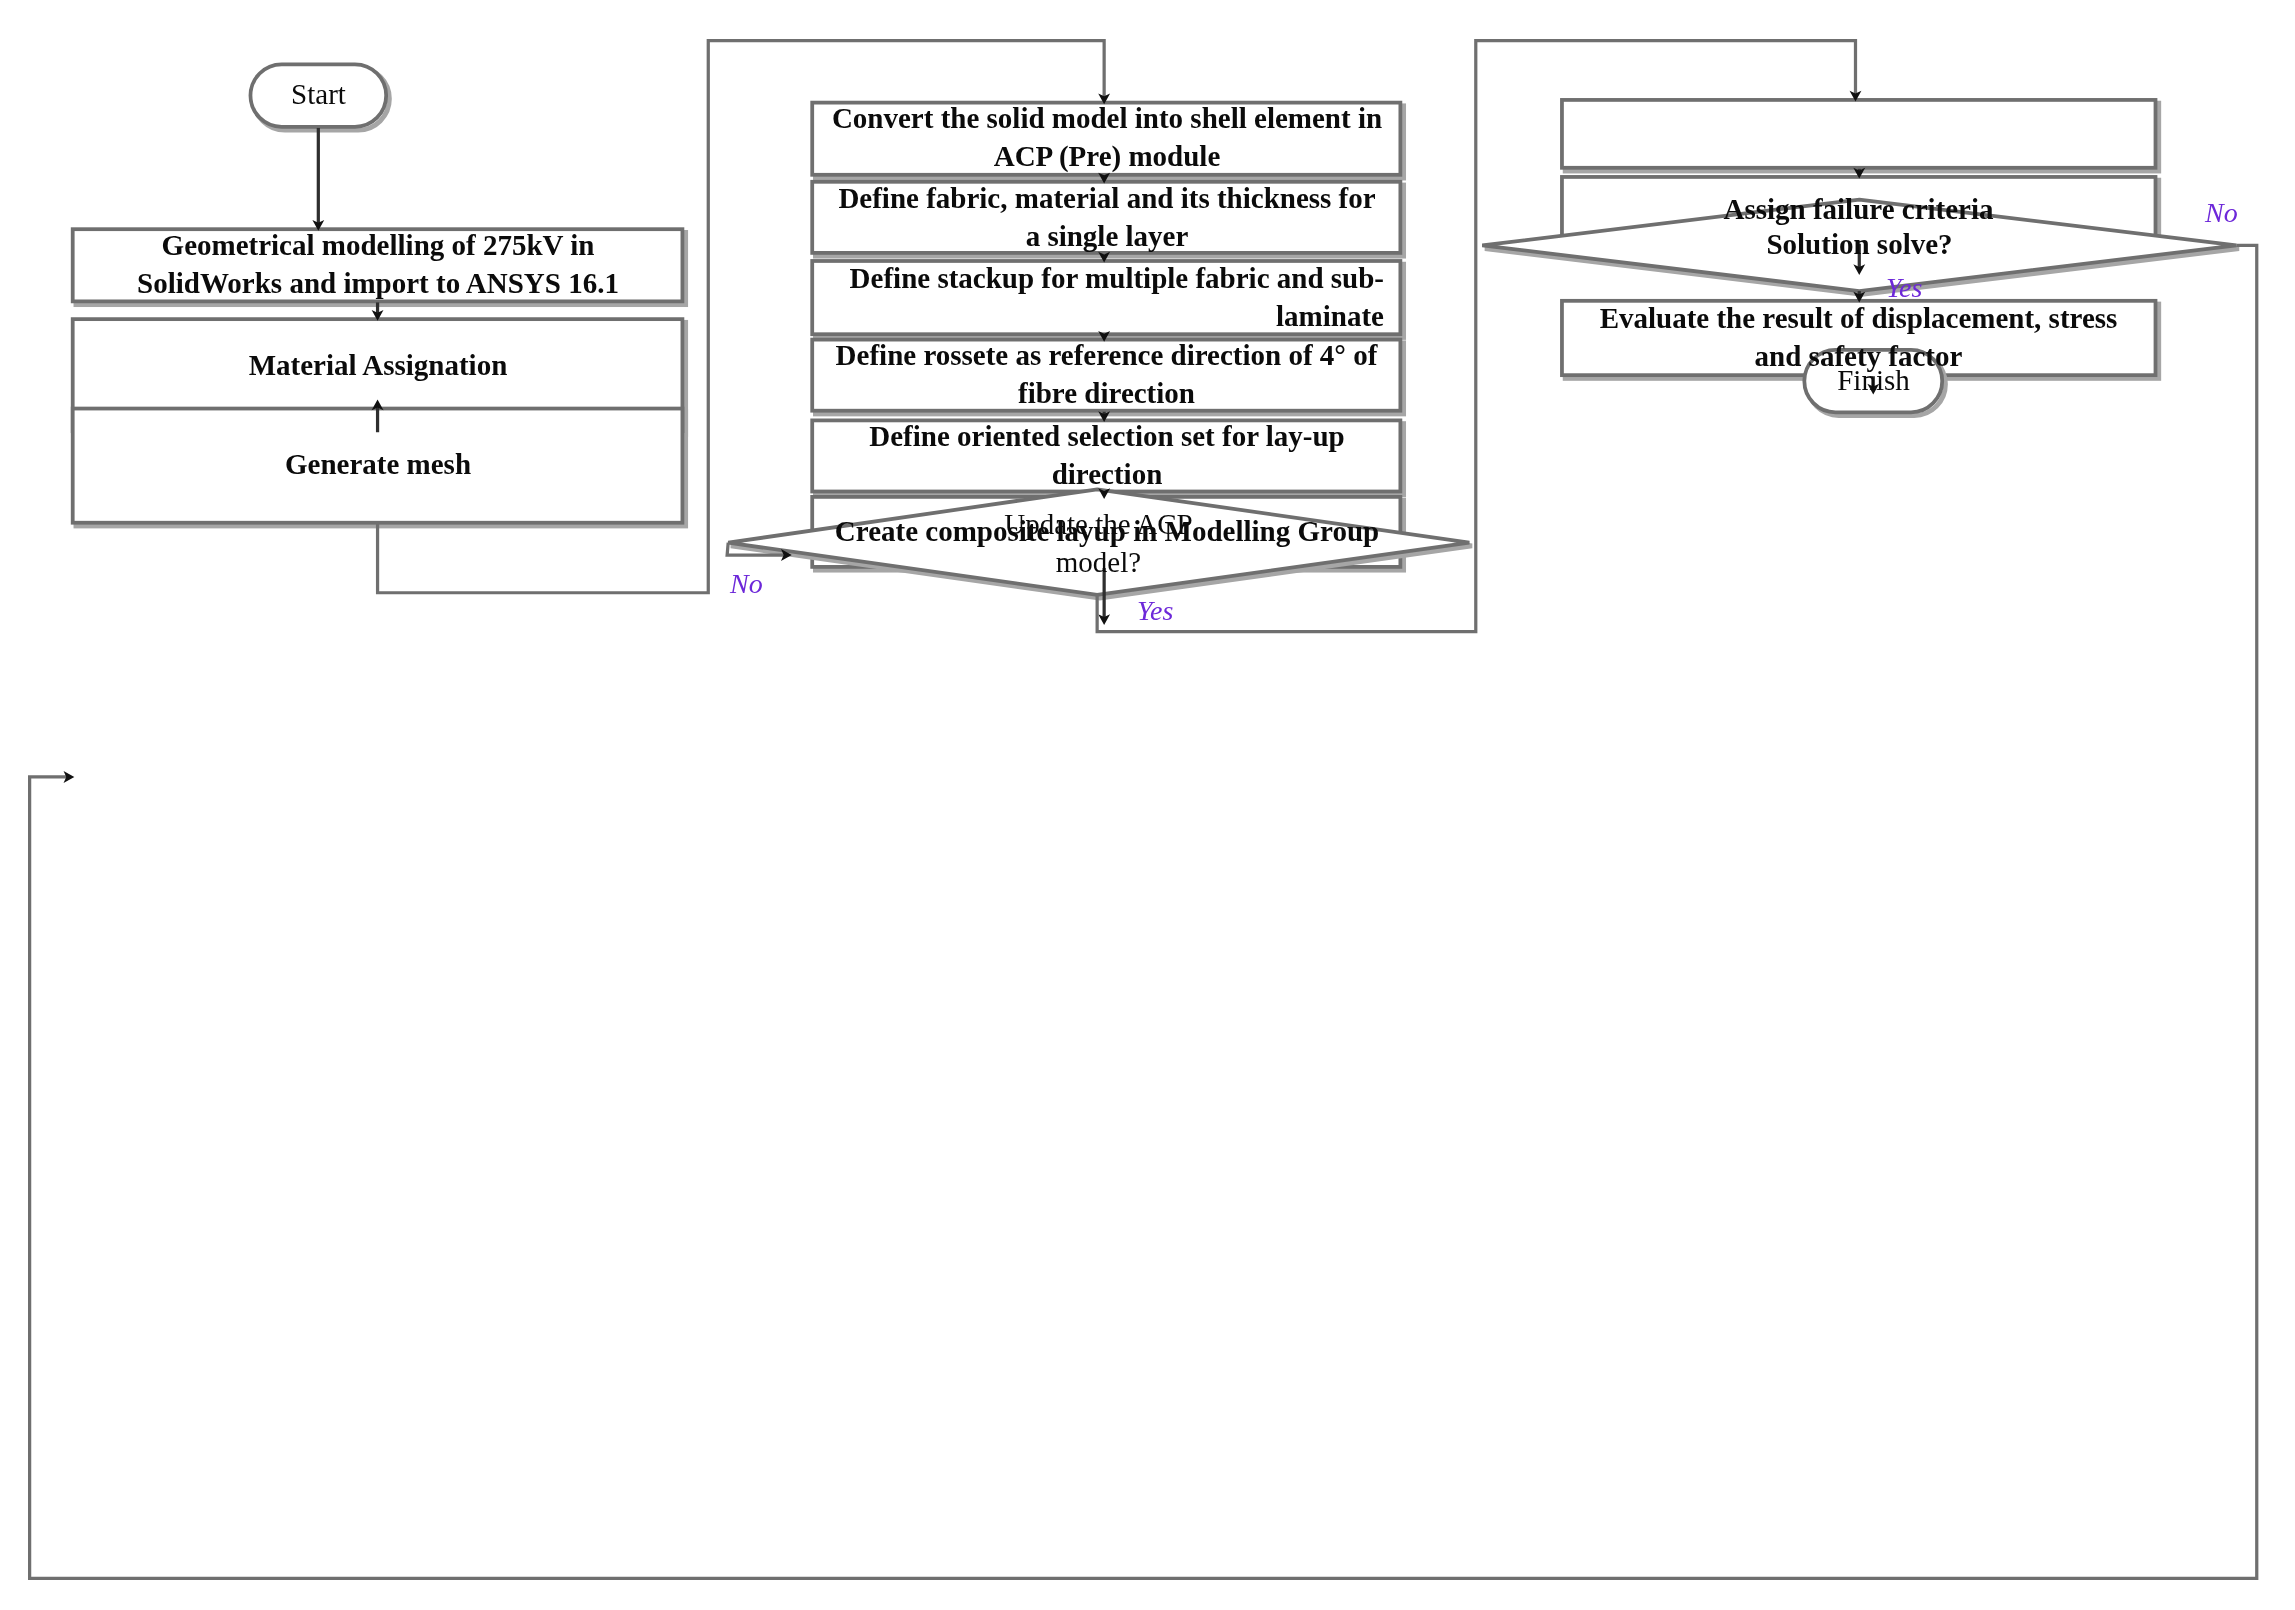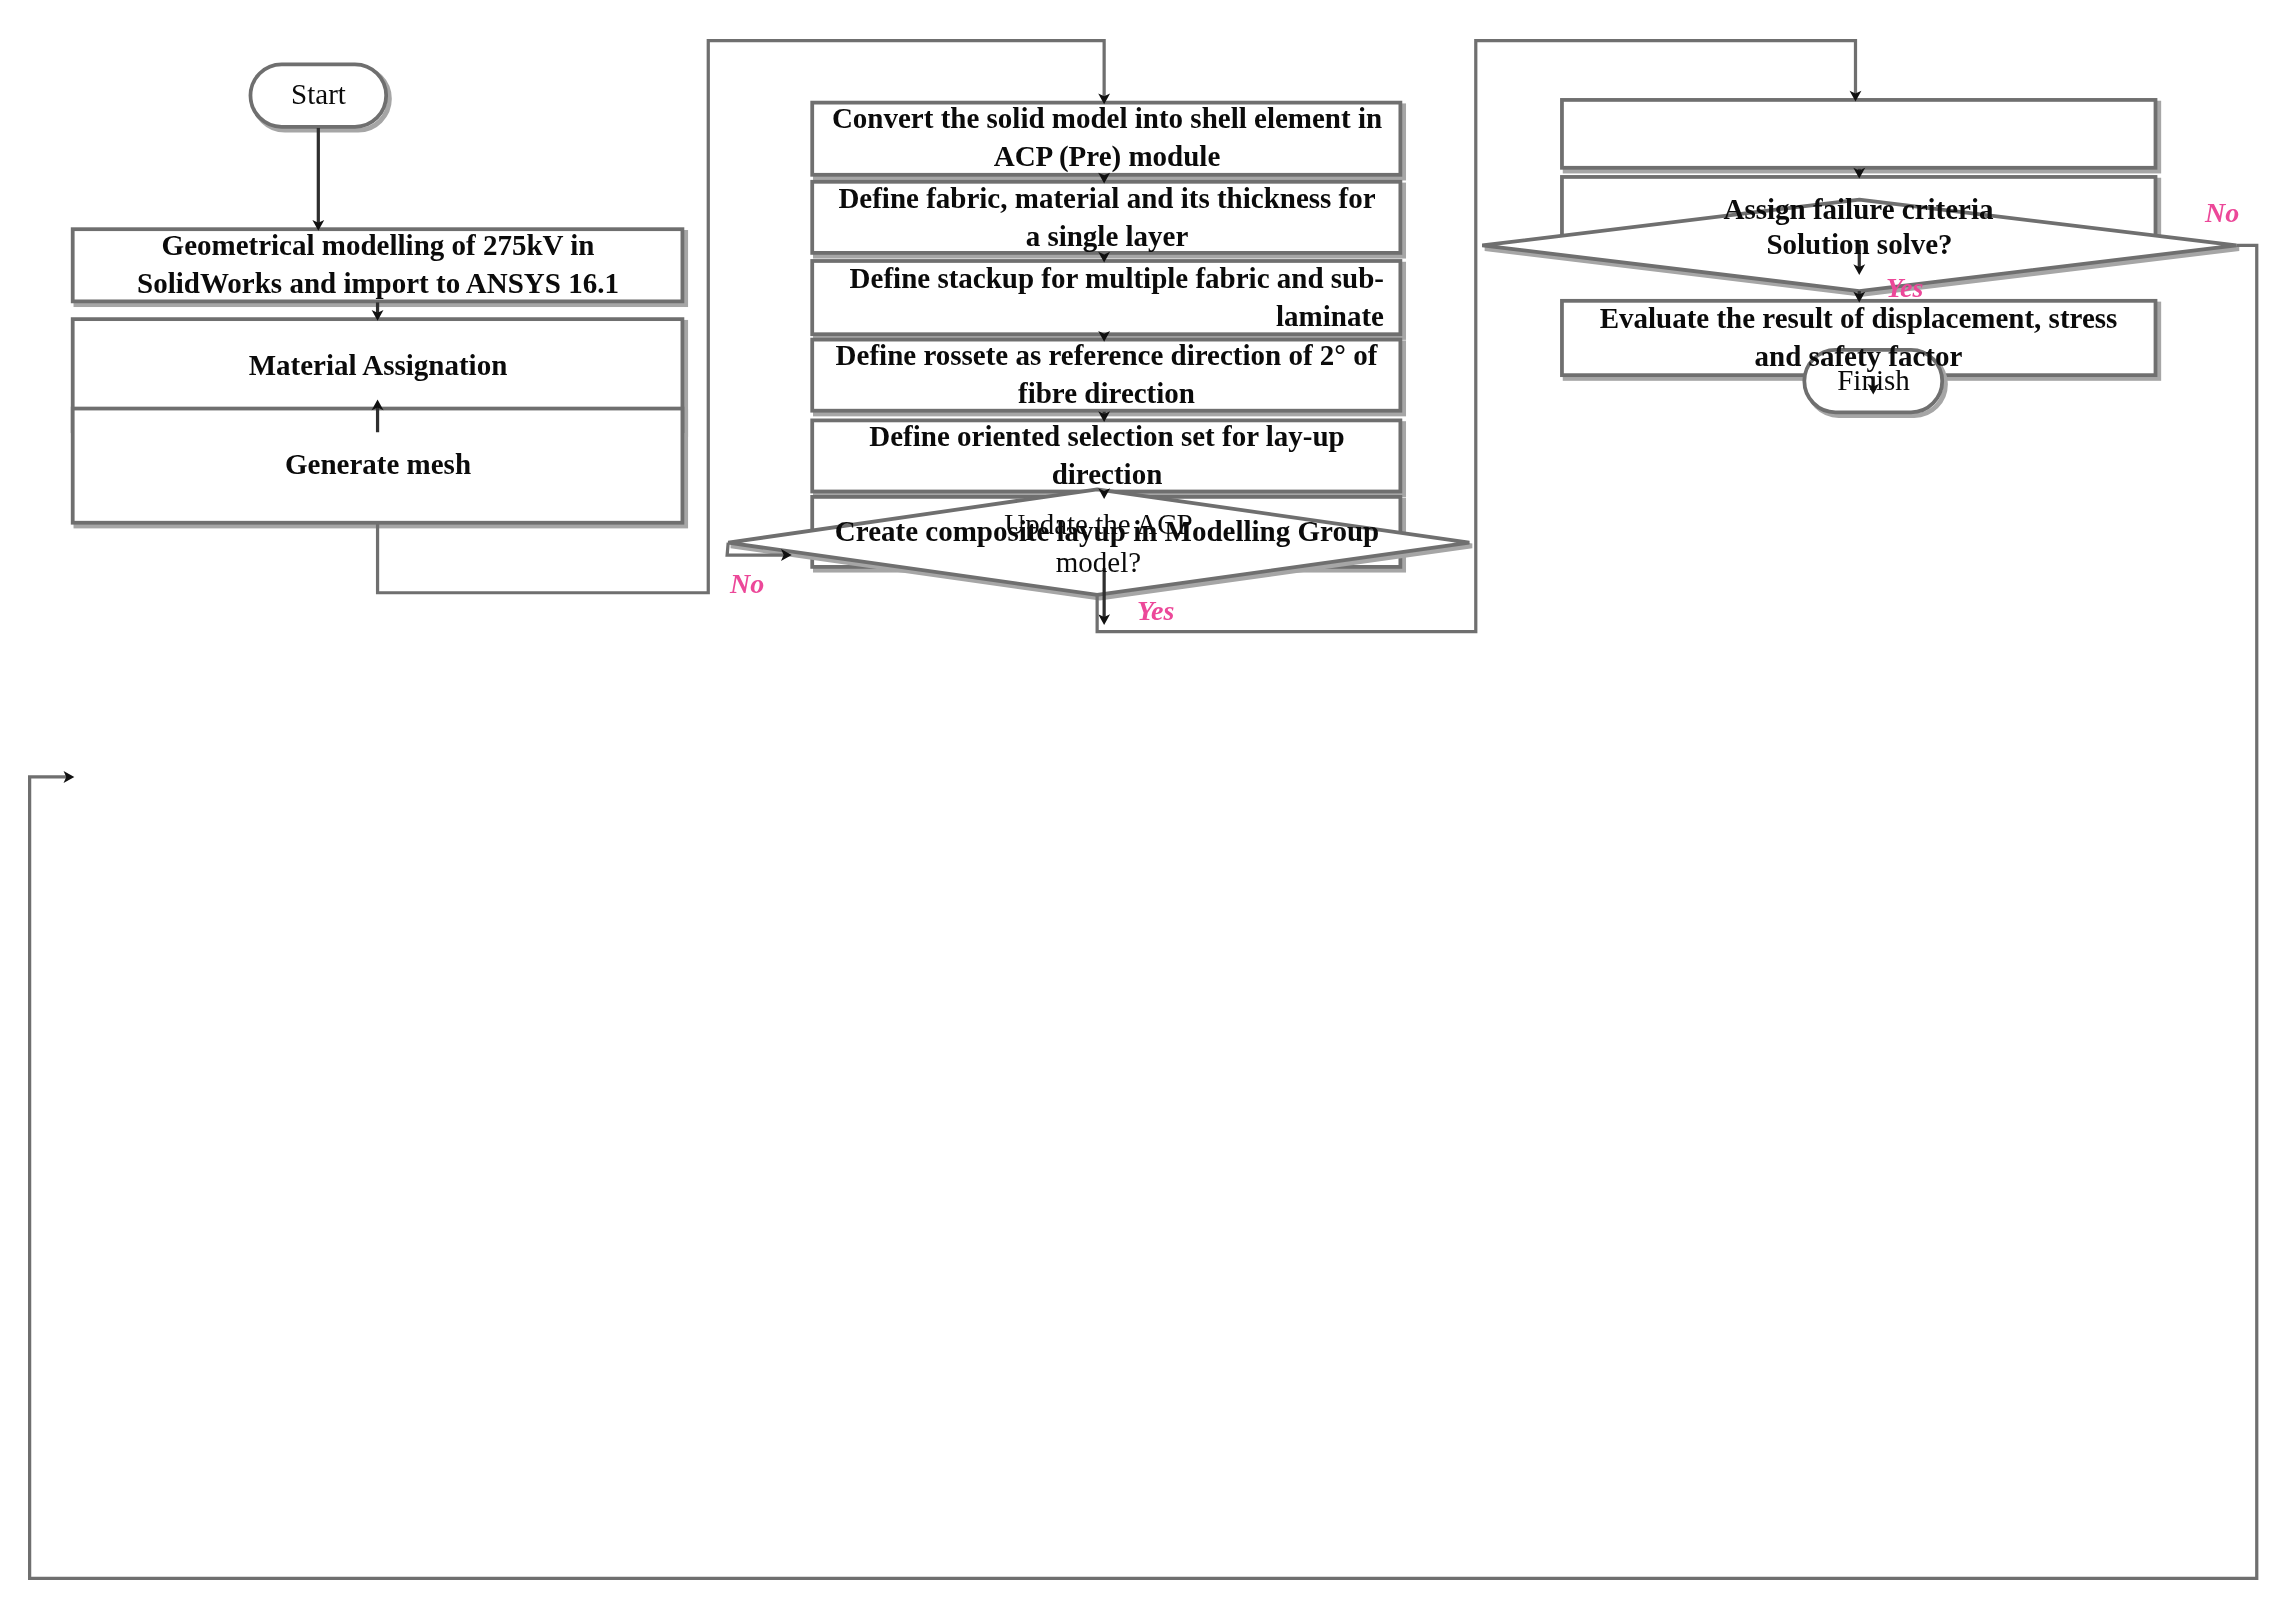--- a/index.html
+++ b/index.html
@@ -6,21 +6,21 @@
   body{font-family:"Liberation Serif", serif;}
   #stage{position:relative;width:2295px;height:1611px;background:#fff;overflow:hidden;}
   svg#flow{position:absolute;left:0;top:0;width:2295px;height:1611px;}
   .nodeText{
     position:absolute;display:flex;align-items:center;justify-content:center;
     text-align:center;font-family:"Liberation Serif", serif;font-weight:bold;
     color:#0b0b0b;line-height:1.30;pointer-events:none;
   }
   .edgeLabel{
     position:absolute;font-family:"Liberation Serif", serif;font-style:italic;
-    font-weight:bold;color:#ec4899;white-space:nowrap;
+    font-weight:normal;color:#6d28d9;white-space:nowrap;
   }
   .termText{font-weight:normal;}
 </style>
 </head>
 <body>
 
 <div id="stage">
 
   <svg id="flow" viewBox="0 0 4261 2990">
     <defs>
@@ -111,21 +111,21 @@
   <div class="nodeText" style="left:89px;top:310px;width:578px;height:112px;font-size:29px;">Material Assignation</div>
 
   <div class="nodeText" style="left:89px;top:408px;width:578px;height:114px;font-size:29px;">Generate mesh</div>
 
   <div class="nodeText" style="left:830px;top:102px;width:554px;height:72px;font-size:29px;">Convert the solid model into shell element in ACP (Pre) module</div>
 
   <div class="nodeText" style="left:830px;top:182px;width:554px;height:71px;font-size:29px;">Define fabric, material and its thickness for a single layer</div>
 
   <div class="nodeText" style="left:830px;top:261px;width:554px;height:73px;font-size:29px;text-align:right;">Define stackup for multiple fabric and sub-laminate</div>
 
-  <div class="nodeText" style="left:824px;top:339px;width:565px;height:71px;font-size:29px;">Define rossete as reference direction of 2° of fibre direction</div>
+  <div class="nodeText" style="left:824px;top:339px;width:565px;height:71px;font-size:29px;">Define rossete as reference direction of 4° of fibre direction</div>
 
   <div class="nodeText" style="left:830px;top:420px;width:554px;height:71px;font-size:29px;">Define oriented selection set for lay-up direction</div>
 
   <div class="nodeText termText" style="left:964px;top:506px;width:269px;height:75px;font-size:29px;">Update the ACP model?</div>
 
   <div class="nodeText" style="left:830px;top:497px;width:554px;height:70px;font-size:29px;">Create composite layup in Modelling Group</div>
 
 
   <div class="nodeText" style="left:1578px;top:177px;width:561px;height:66px;font-size:29px;">Assign failure criteria</div>
 

